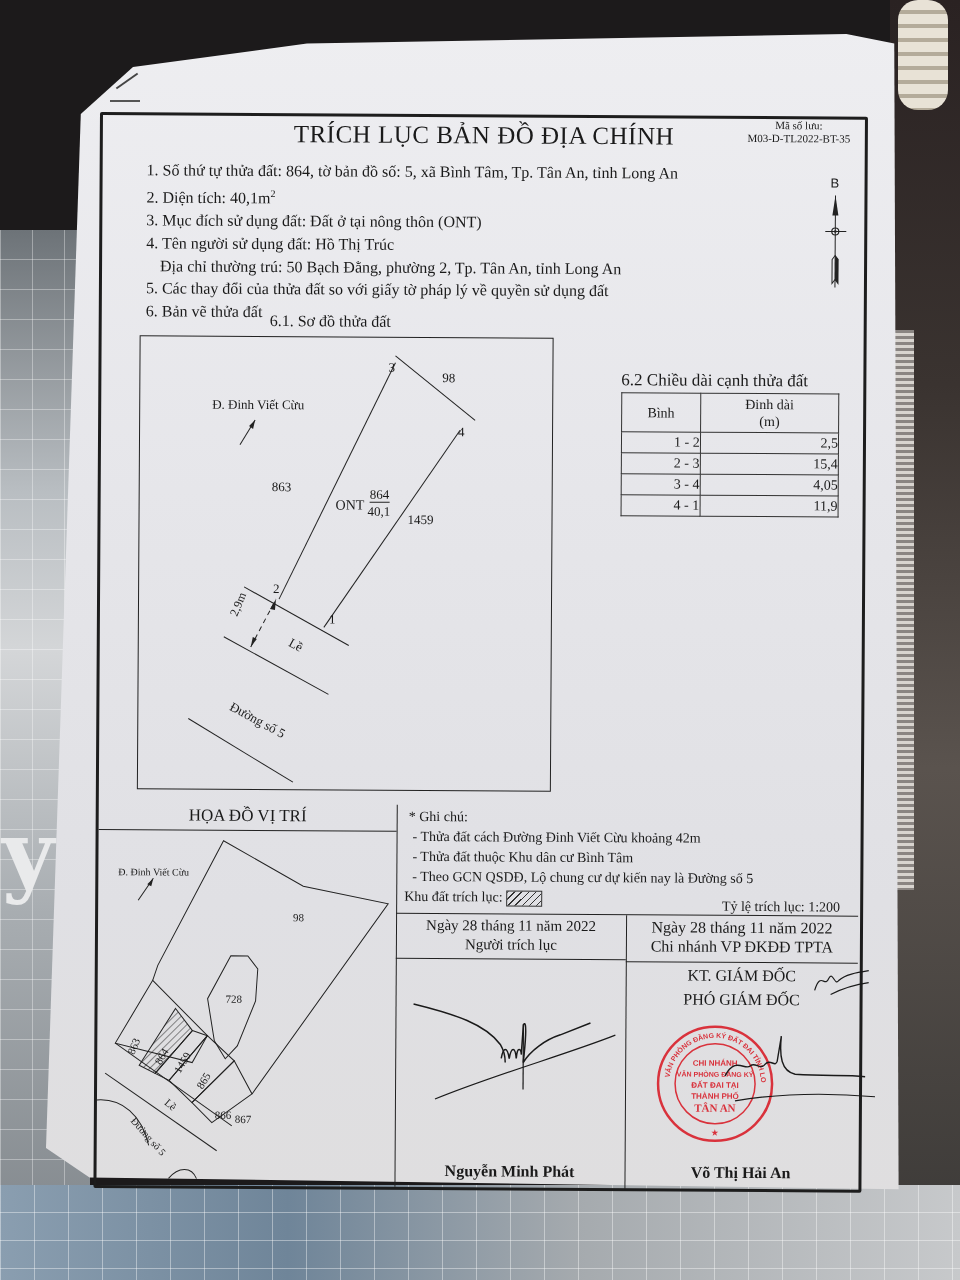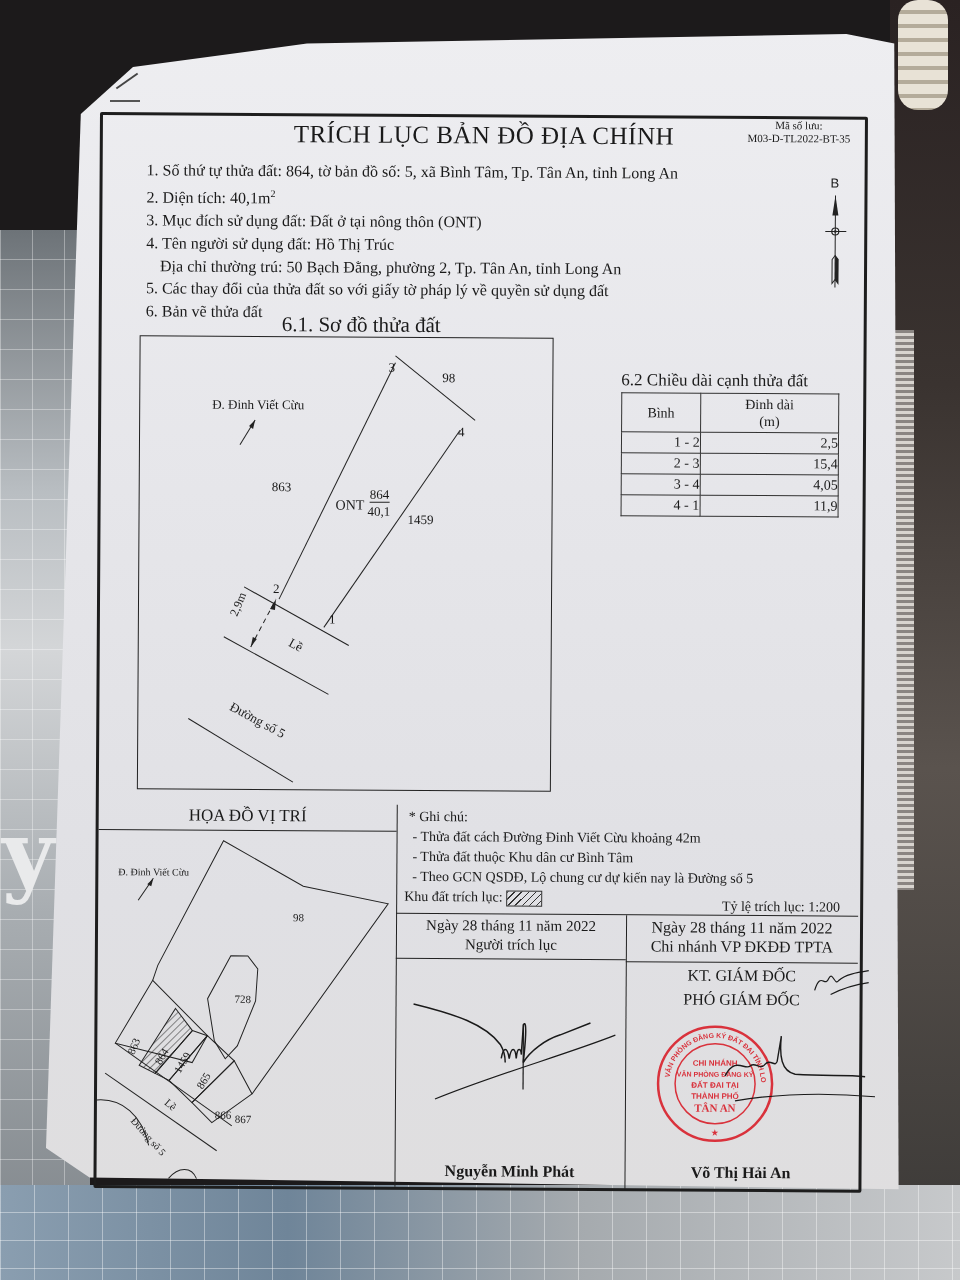--- a/index.html
+++ b/index.html
@@ -86,21 +86,21 @@
     sup { font-size: 10px; }
 
     .north {
       position: absolute; left: 720px; top: 56px; width: 30px; height: 120px;
     }
     .north .letter {
       position: absolute; left: 8px; top: 0; font-family: "Liberation Sans", sans-serif; font-size: 13px;
     }
 
     .sec61-title {
-      position: absolute; left: 180px; top: 196px; font-size: 21px;
+      position: absolute; left: 168px; top: 196px; font-size: 16px;
     }
     .plot-box {
       position: absolute; left: 38px; top: 220px; width: 412px; height: 452px;
       border: 1.5px solid #222;
     }
     .plot-box svg, .loc-svg { position: absolute; left: 0; top: 0; }
     .svg-text { font-family: "Liberation Serif", serif; fill: #1a1a1a; }
 
     .sec62-title {
       position: absolute; left: 520px; top: 252px; font-size: 17px;
@@ -293,21 +293,21 @@
           <line x1="18" y1="213" x2="135" y2="295" stroke="#222" stroke-width="1"></line>
           <path d="M133,125 L150,125 L160,138 L158,170 L140,215 L128,228 L117,210 L110,168 Z" fill="none" stroke="#222" stroke-width="1"></path>
           <line x1="8" y1="243" x2="120" y2="320" stroke="#222" stroke-width="1"></line>
           <path d="M0,270 C25,268 45,285 52,315" fill="none" stroke="#222" stroke-width="1"></path>
           <path d="M72,348 C82,336 95,336 100,348" fill="none" stroke="#222" stroke-width="1"></path>
           <line x1="40" y1="70" x2="55" y2="48" stroke="#222" stroke-width="1"></line>
           <polygon points="55,48 49,54 53,56" fill="#222"></polygon>
         </svg>
         <span class="svg-text" style="position:absolute;left:20px;top:36px;font-size:10px;">Đ. Đinh Viết Cừu</span>
         <span class="svg-text" style="position:absolute;left:195px;top:80px;font-size:11px;">98</span>
-        <span class="svg-text" style="position:absolute;left:128px;top:162px;font-size:11px;margin-left:9px;">728</span>
+        <span class="svg-text" style="position:absolute;left:128px;top:162px;font-size:11px;">728</span>
         <span class="svg-text" style="position:absolute;left:28px;top:210px;font-size:11px;transform:rotate(-68deg);">863</span>
         <span class="svg-text" style="position:absolute;left:56px;top:220px;font-size:11px;transform:rotate(-60deg);">864</span>
         <span class="svg-text" style="position:absolute;left:74px;top:226px;font-size:11px;transform:rotate(-60deg);">1459</span>
         <span class="svg-text" style="position:absolute;left:98px;top:244px;font-size:11px;transform:rotate(-60deg);">865</span>
         <span class="svg-text" style="position:absolute;left:118px;top:278px;font-size:11px;">866</span>
         <span class="svg-text" style="position:absolute;left:138px;top:282px;font-size:11px;">867</span>
         <span class="svg-text" style="position:absolute;left:68px;top:268px;font-size:11px;transform:rotate(40deg);">Lề</span>
         <span class="svg-text" style="position:absolute;left:40px;top:285px;font-size:10px;transform:rotate(48deg);transform-origin:left top;">Đường số 5</span>
       </div>
     </div>

